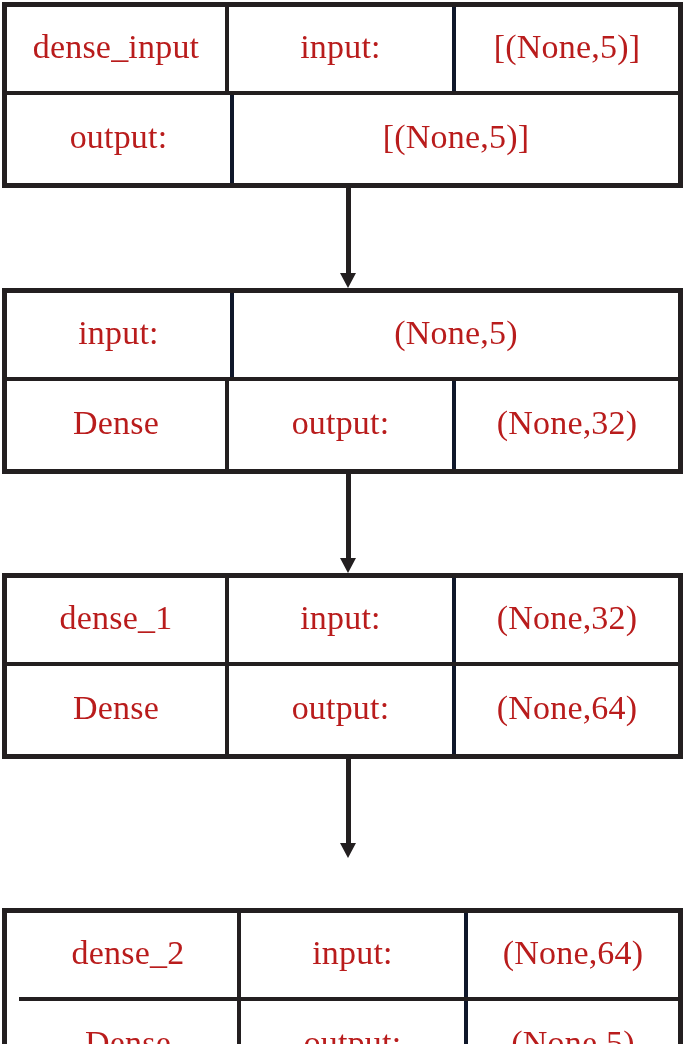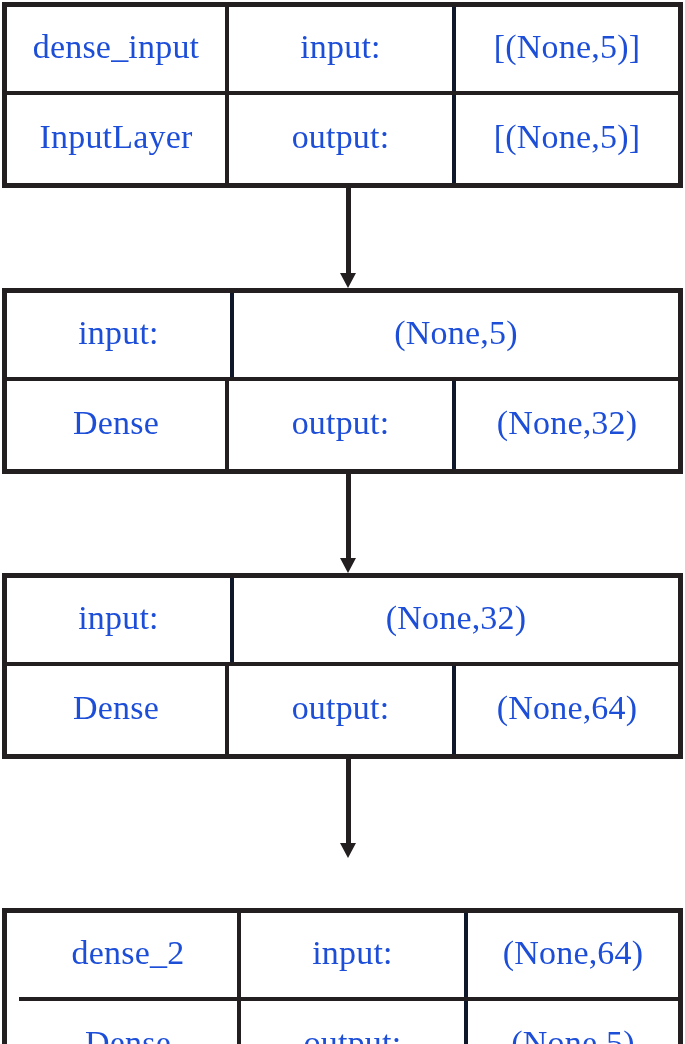--- a/index.html
+++ b/index.html
@@ -37,21 +37,21 @@
   .node-row.row-top {
     border-bottom: 4px solid #231f20;
   }
   .cell {
     box-sizing: border-box;
     display: flex;
     align-items: center;
     justify-content: center;
     font-size: 34px;
     line-height: 1;
-    color: #1d4ed8;
+    color: #b91c1c;
     letter-spacing: 0.2px;
     white-space: nowrap;
     padding-bottom: 4px;
   }
   .cell-name {
     width: 222px;
     flex: 0 0 222px;
     border-right: 4px solid #231f20;
   }
   .cell-label {
@@ -92,21 +92,20 @@
 
 <div id="canvas">
 
   <div class="node" style="top:2px;">
     <div class="node-row row-top">
       <div class="cell cell-name">dense_input</div>
       <div class="cell cell-label">input:</div>
       <div class="cell cell-shape">[(None,5)]</div>
     </div>
     <div class="node-row row-bottom">
-      <div class="cell cell-name">InputLayer</div>
       <div class="cell cell-label">output:</div>
       <div class="cell cell-shape">[(None,5)]</div>
     </div>
   </div>
 
   <div class="arrow" style="top:188px; height:100px;">
     <div class="shaft" style="height:85px;"></div>
     <div class="head" style="top:85px;"></div>
   </div>
 
@@ -122,20 +121,21 @@
     </div>
   </div>
 
   <div class="arrow" style="top:474px; height:99px;">
     <div class="shaft" style="height:84px;"></div>
     <div class="head" style="top:84px;"></div>
   </div>
 
   <div class="node" style="top:573px;">
     <div class="node-row row-top">
+      <div class="cell cell-name">dense_1</div>
       <div class="cell cell-label">input:</div>
       <div class="cell cell-shape">(None,32)</div>
     </div>
     <div class="node-row row-bottom">
       <div class="cell cell-name">Dense</div>
       <div class="cell cell-label">output:</div>
       <div class="cell cell-shape">(None,64)</div>
     </div>
   </div>
 

